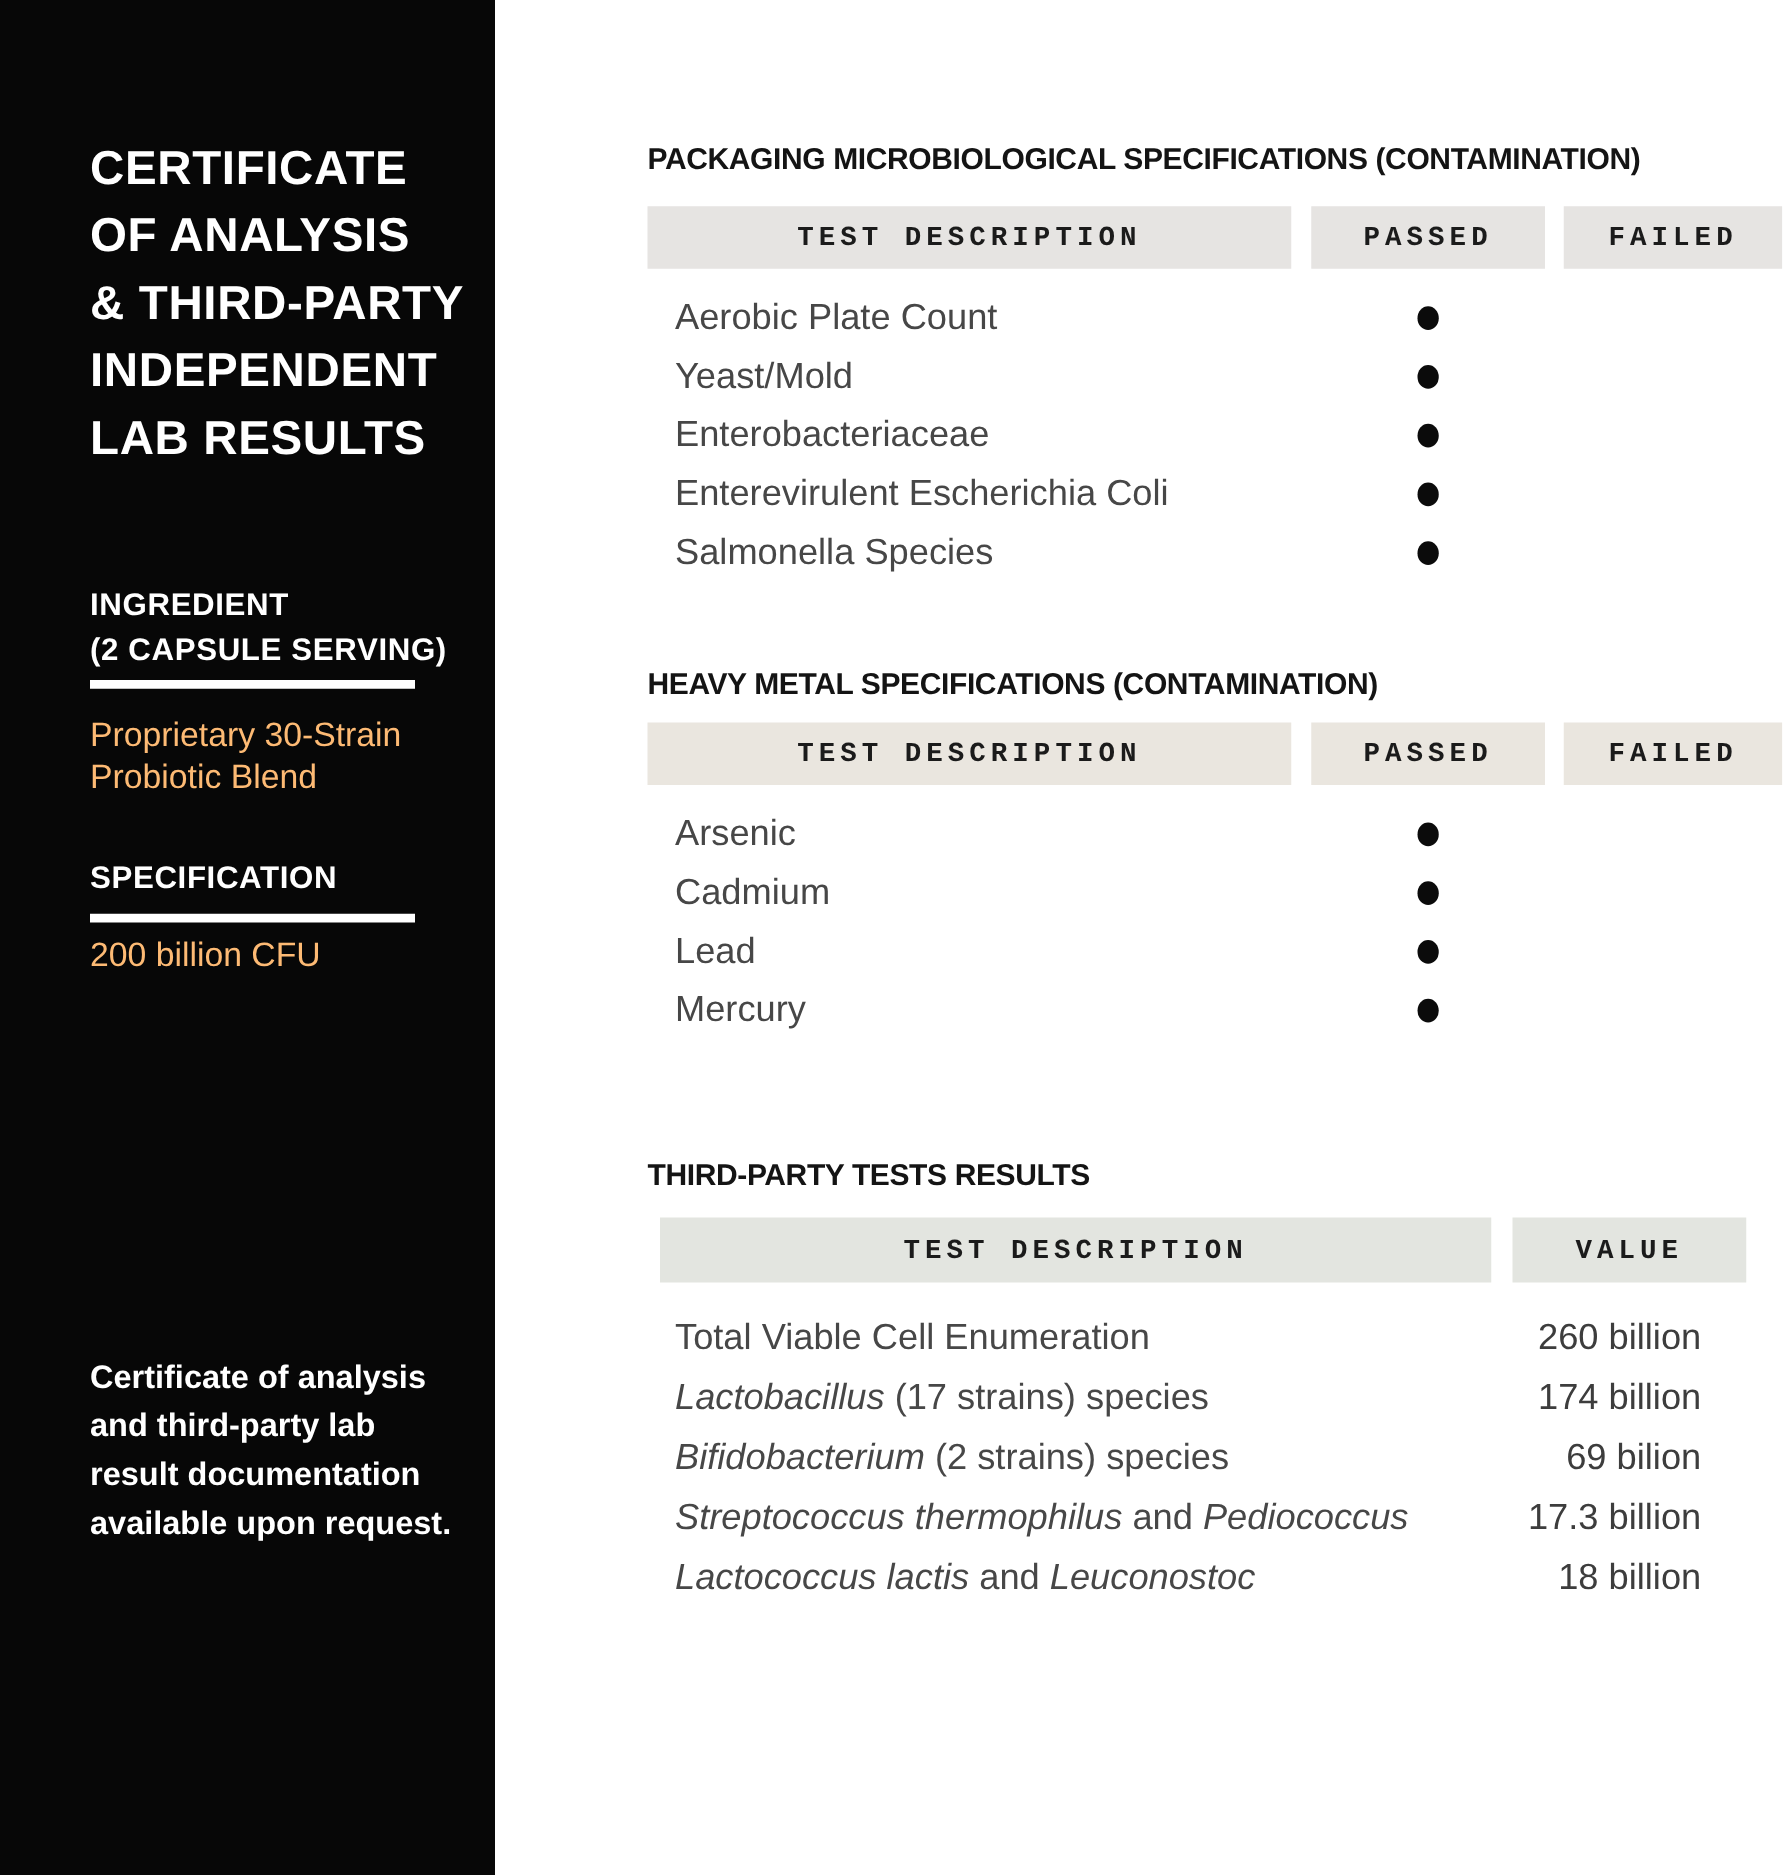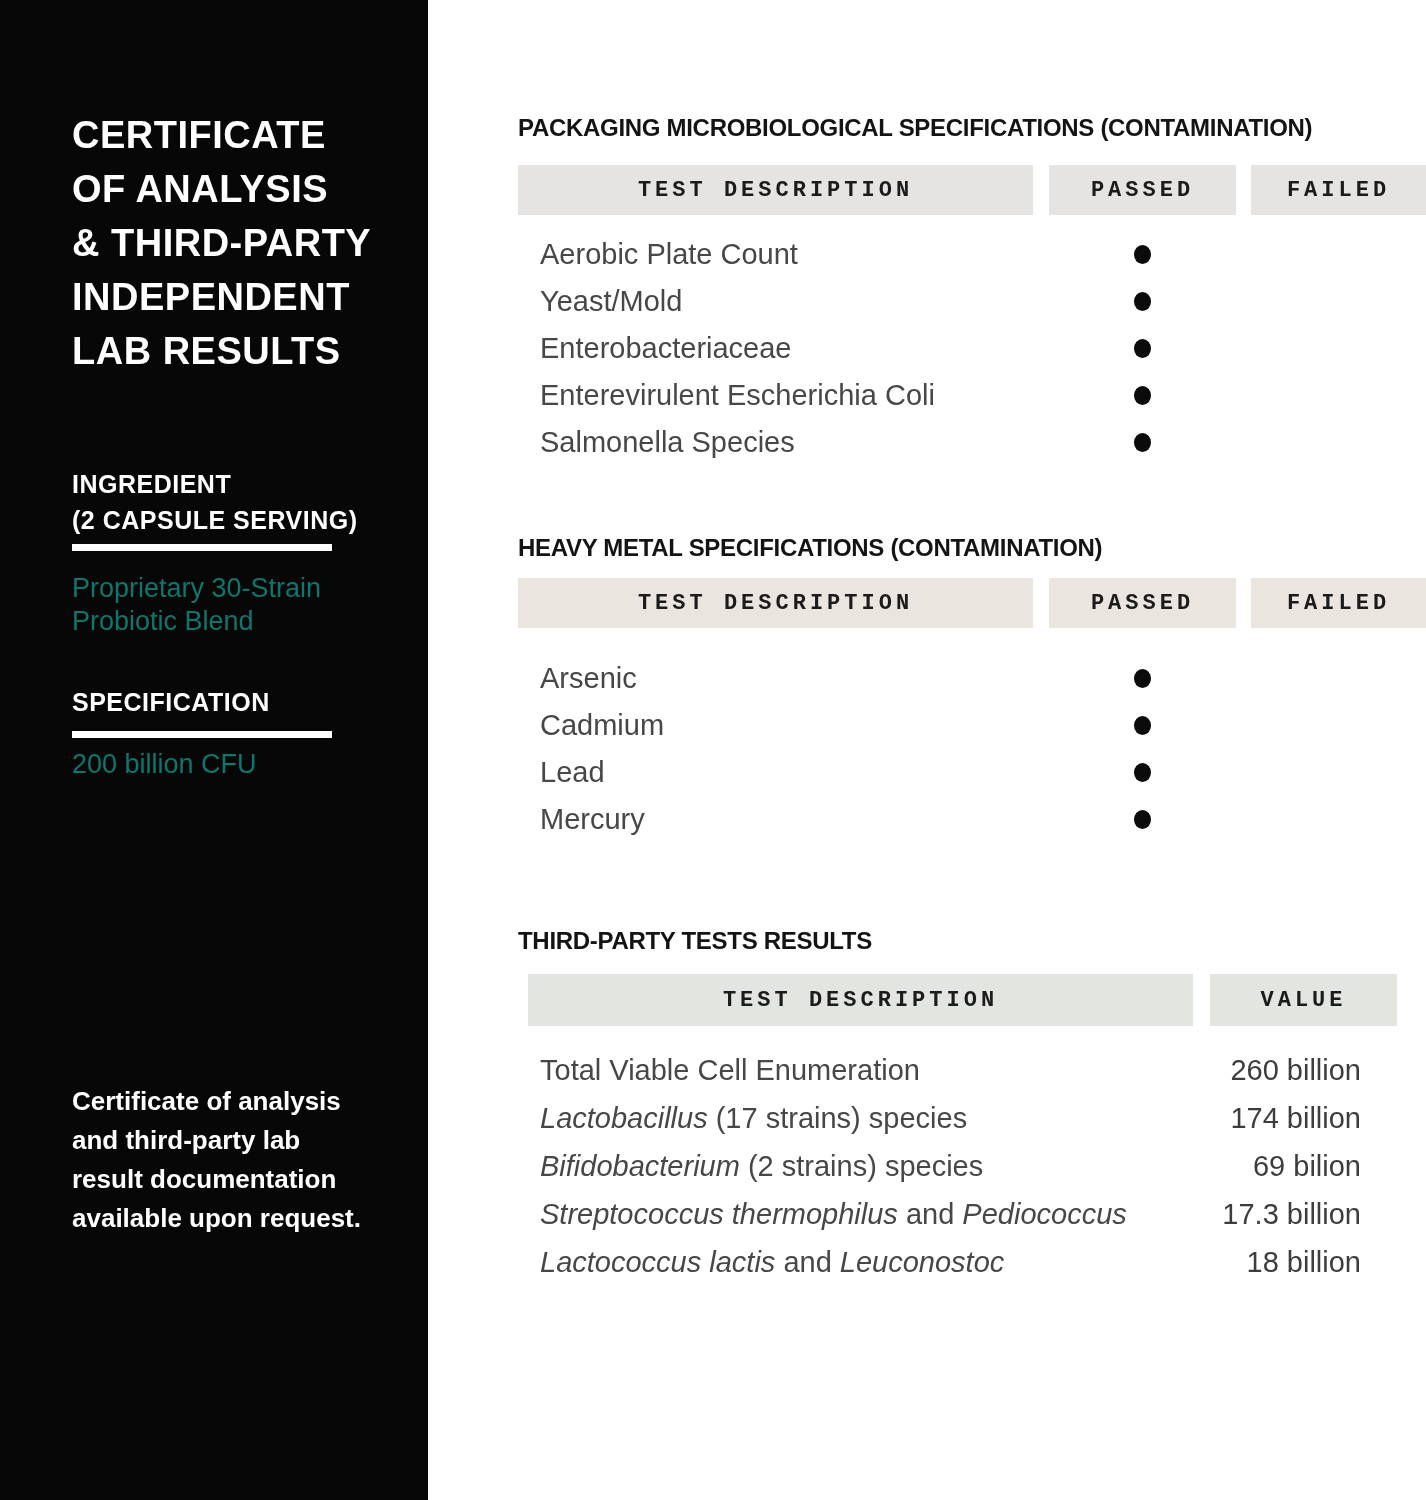--- a/index.html
+++ b/index.html
@@ -3,21 +3,21 @@
 <meta charset="utf-8">
 <style>
   html,body { margin:0; padding:0; background:#ffffff; }
   .page {
     position:relative; width:1426px; height:1500px; overflow:hidden;
     background:#ffffff; font-family:"Liberation Sans", sans-serif;
   }
 
   
   .sidebar {
-    position:absolute; left:0; top:0; width:428px; height:1500px;
+    position:absolute; left:0; top:0; width:396px; height:1500px;
     background:#070707; color:#ffffff;
   }
   .side-title {
     position:absolute; left:72px; top:108px;
     font-size:38px; font-weight:bold; line-height:54px;
     letter-spacing:0.5px; white-space:pre-line;
   }
   .side-h {
     position:absolute; left:72px;
     font-size:25px; font-weight:bold; line-height:36px;
@@ -26,21 +26,21 @@
   .ing-h { top:466px; }
   .spec-h { top:684px; }
   .rule {
     position:absolute; left:72px; width:260px; height:7px; background:#ffffff;
   }
   .rule-1 { top:544px; }
   .rule-2 { top:731px; }
   .side-v {
     position:absolute; left:72px;
     font-size:27px; font-weight:300; line-height:33px;
-    color:#0f766e; white-space:pre-line;
+    color:#fdba74; white-space:pre-line;
   }
   .ing-v { top:572px; }
   .spec-v { top:748px; }
   .side-note {
     position:absolute; left:72px; top:1082px;
     font-size:26px; font-weight:bold; line-height:39px;
     white-space:pre-line;
   }
 
   
@@ -69,21 +69,21 @@
   #sec-third     .th { background:#e3e5e0; }
 
   .c-desc  { width:515px; margin-right:16px; }
   .c-pass  { width:187px; margin-right:15px; }
   .c-fail  { flex:1; }
   .c-desc3 { width:665px; margin-left:10px; margin-right:17px; }
   .c-val   { width:187px; }
 
   .tbody { }
   #sec-packaging .tbody { padding-top:16px; }
-  #sec-heavy     .tbody { padding-top:27px; }
+  #sec-heavy     .tbody { padding-top:16px; }
   #sec-third     .tbody { padding-top:20px; }
 
   .row { display:flex; align-items:center; }
   #sec-packaging .row, #sec-heavy .row { height:47px; }
   #sec-third .row { height:48px; }
 
   .cell { box-sizing:border-box; }
   .desc {
     width:515px; margin-right:16px; padding-left:22px;
     font-size:29px; font-weight:300; color:#474747; white-space:nowrap;

